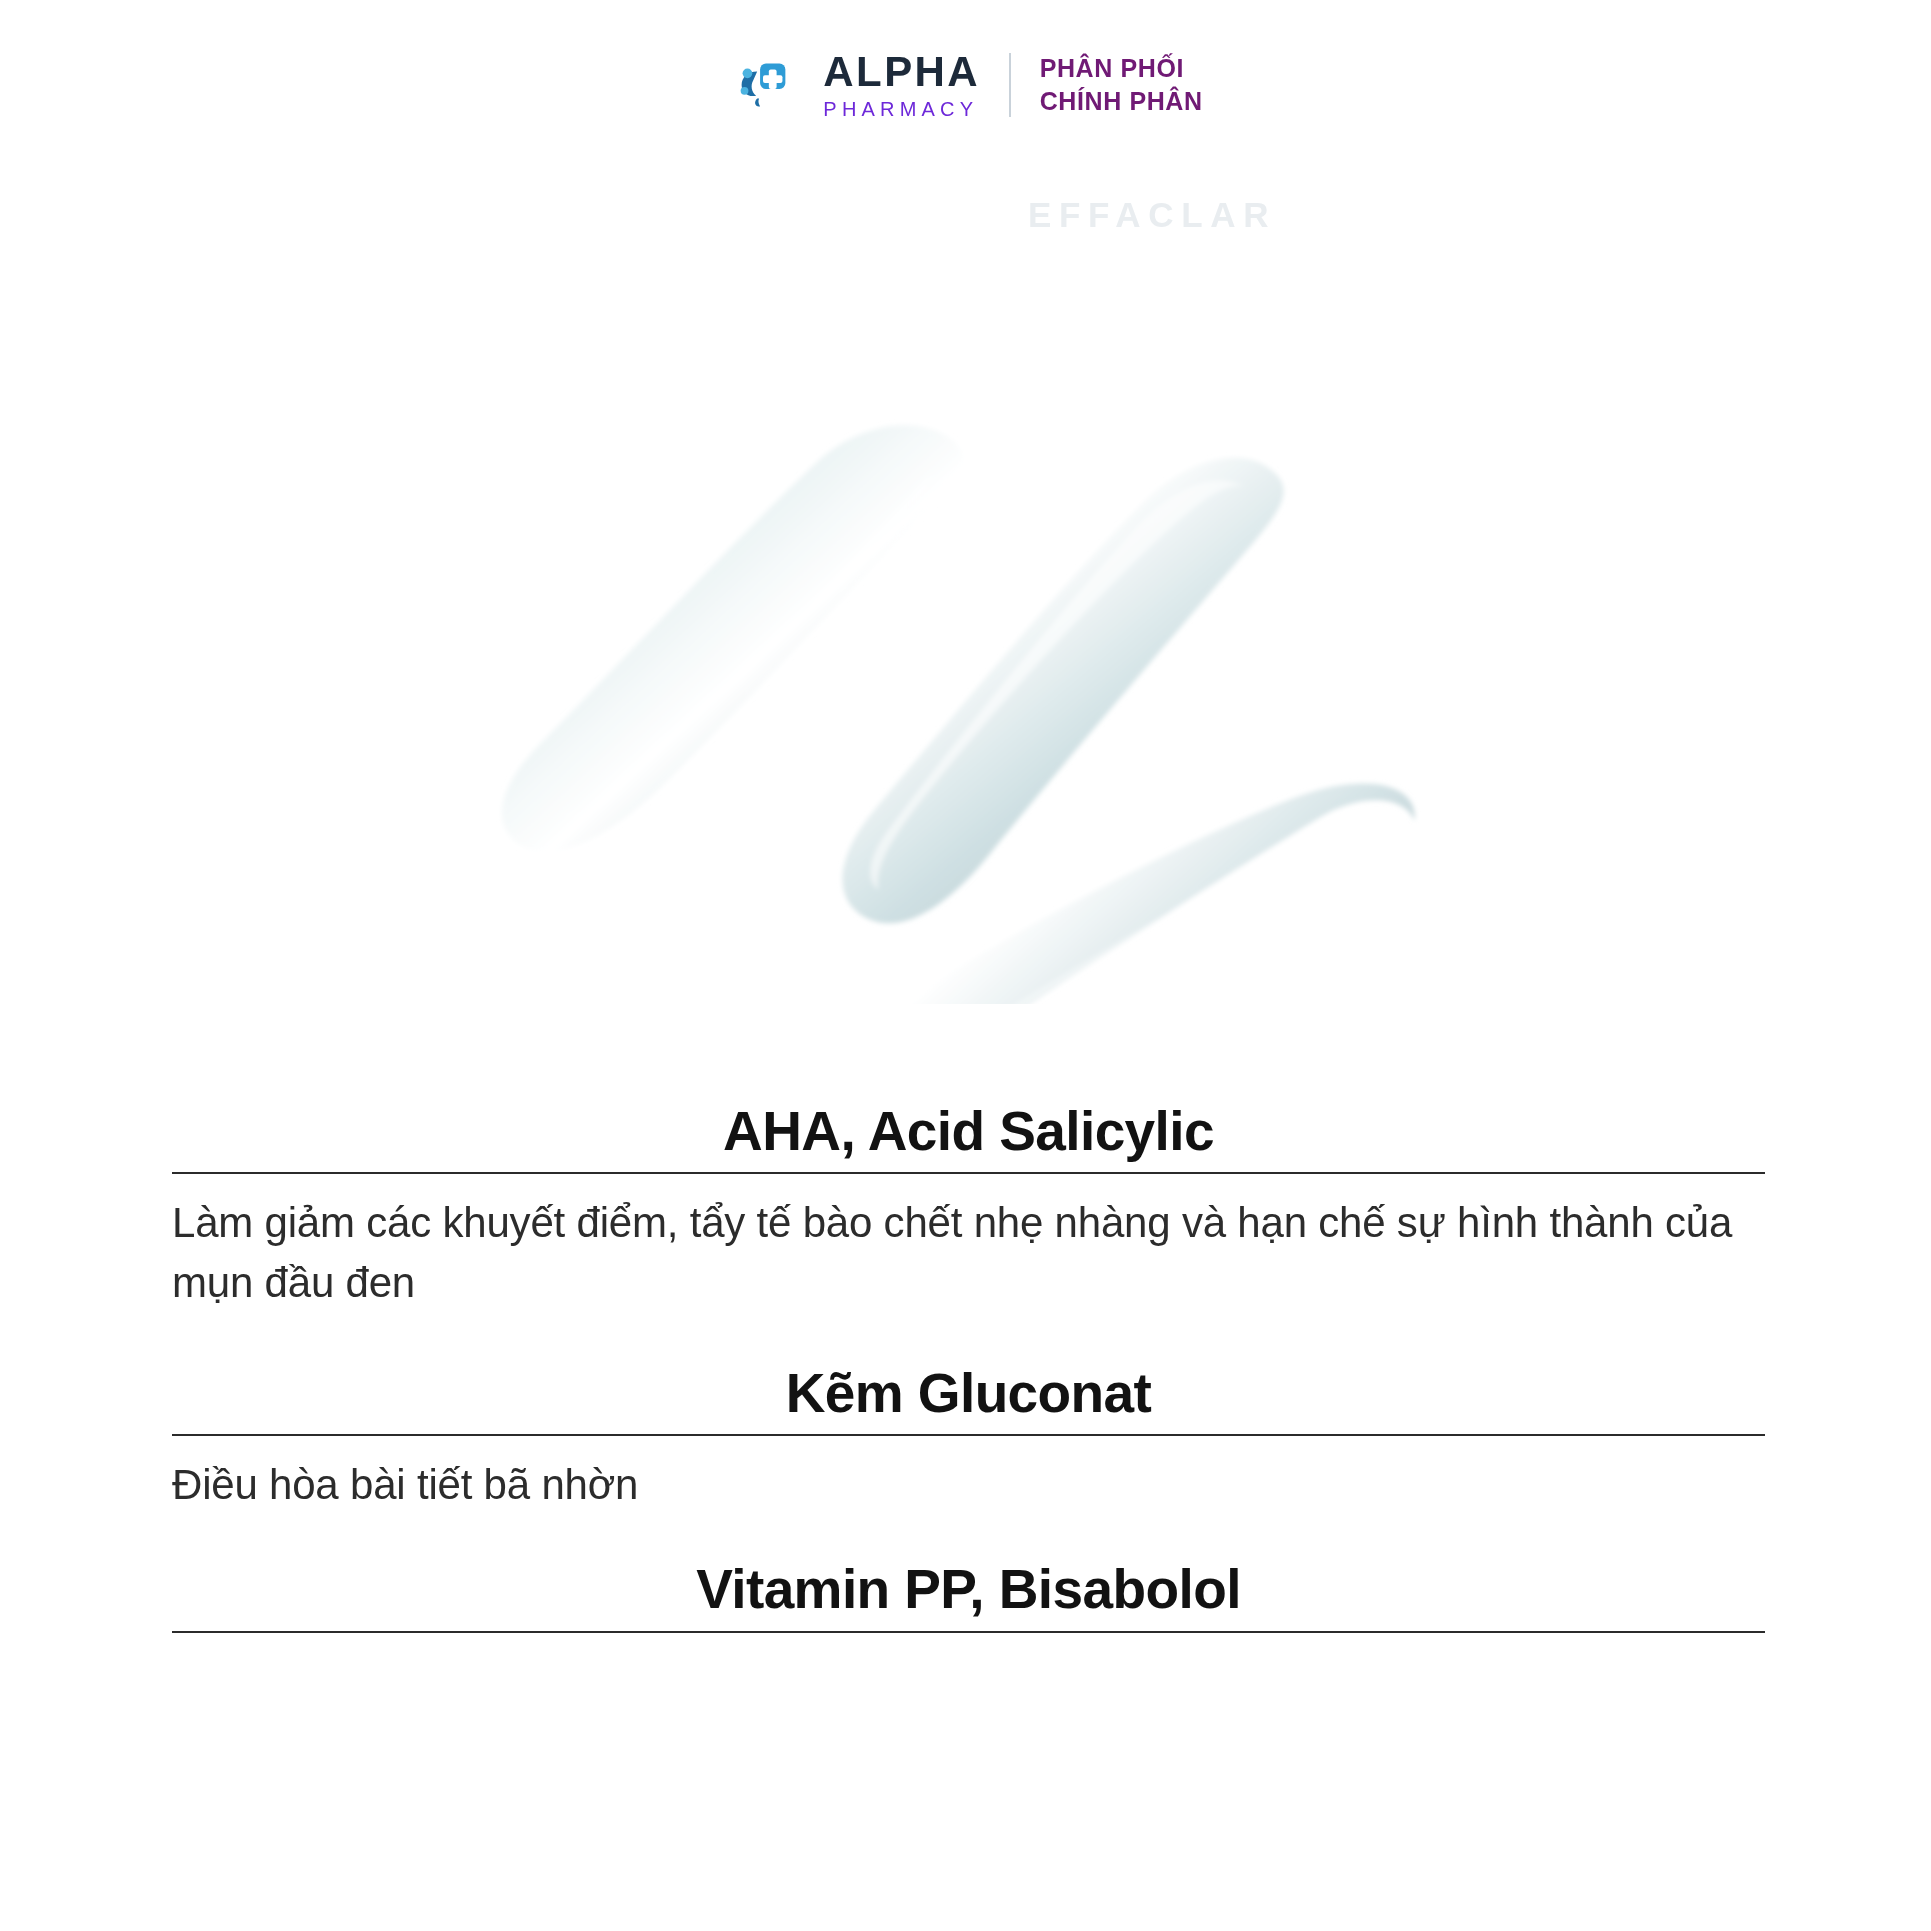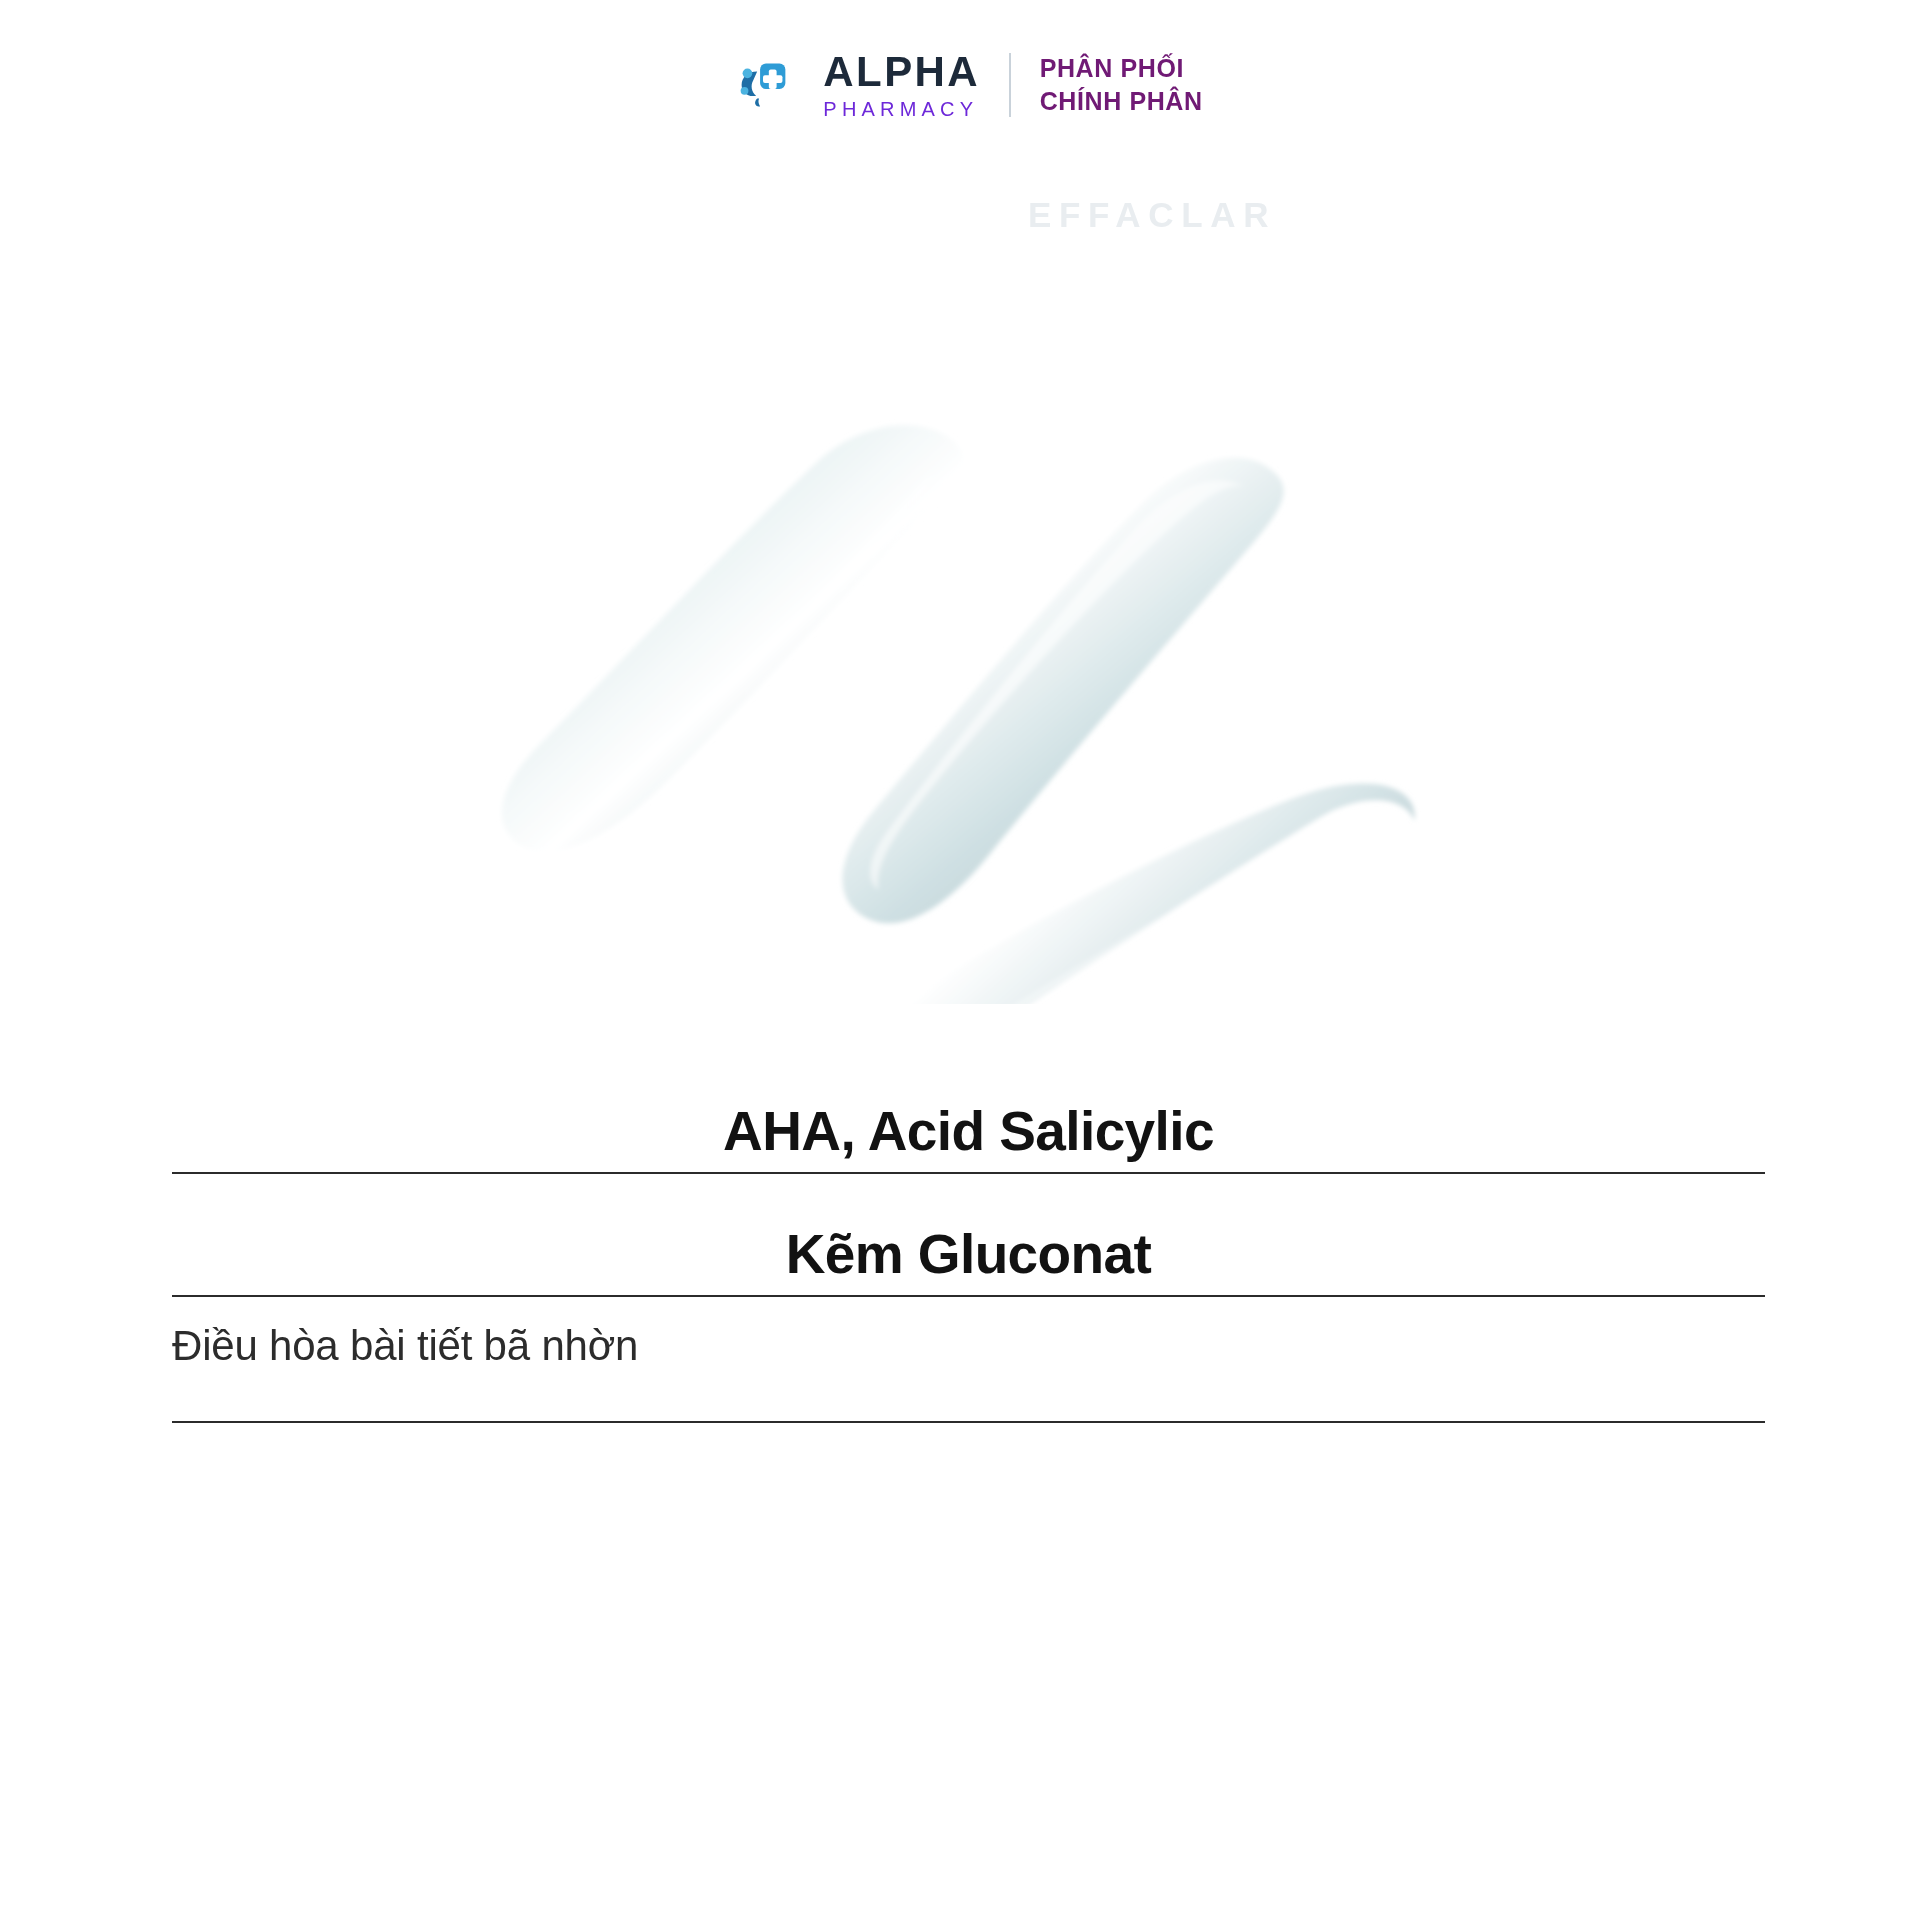--- a/index.html
+++ b/index.html
@@ -213,30 +213,32 @@
 
     <ellipse cx="1080" cy="995" rx="330" ry="22" fill="#e8eef0" opacity="0.55"></ellipse>
   </svg>
 </div>
 
 <div class="content">
 
   <div class="ing-block">
     <div class="ing-title">AHA, Acid Salicylic</div>
     <div class="ing-rule"></div>
+    <div class="ing-desc">Làm giảm các khuyết điểm, tẩy tế bào chết nhẹ nhàng và hạn chế sự hình thành của mụn đầu đen</div>
   </div>
 
   <div class="gap-1"></div>
 
   <div class="ing-block">
     <div class="ing-title">Kẽm Gluconat</div>
     <div class="ing-rule"></div>
     <div class="ing-desc">Điều hòa bài tiết bã nhờn</div>
   </div>
 
   <div class="gap-2"></div>
 
   <div class="ing-block">
+    <div class="ing-title">Vitamin PP, Bisabolol</div>
     <div class="ing-rule"></div>
   </div>
 
 </div>
 
 
 </body></html>

